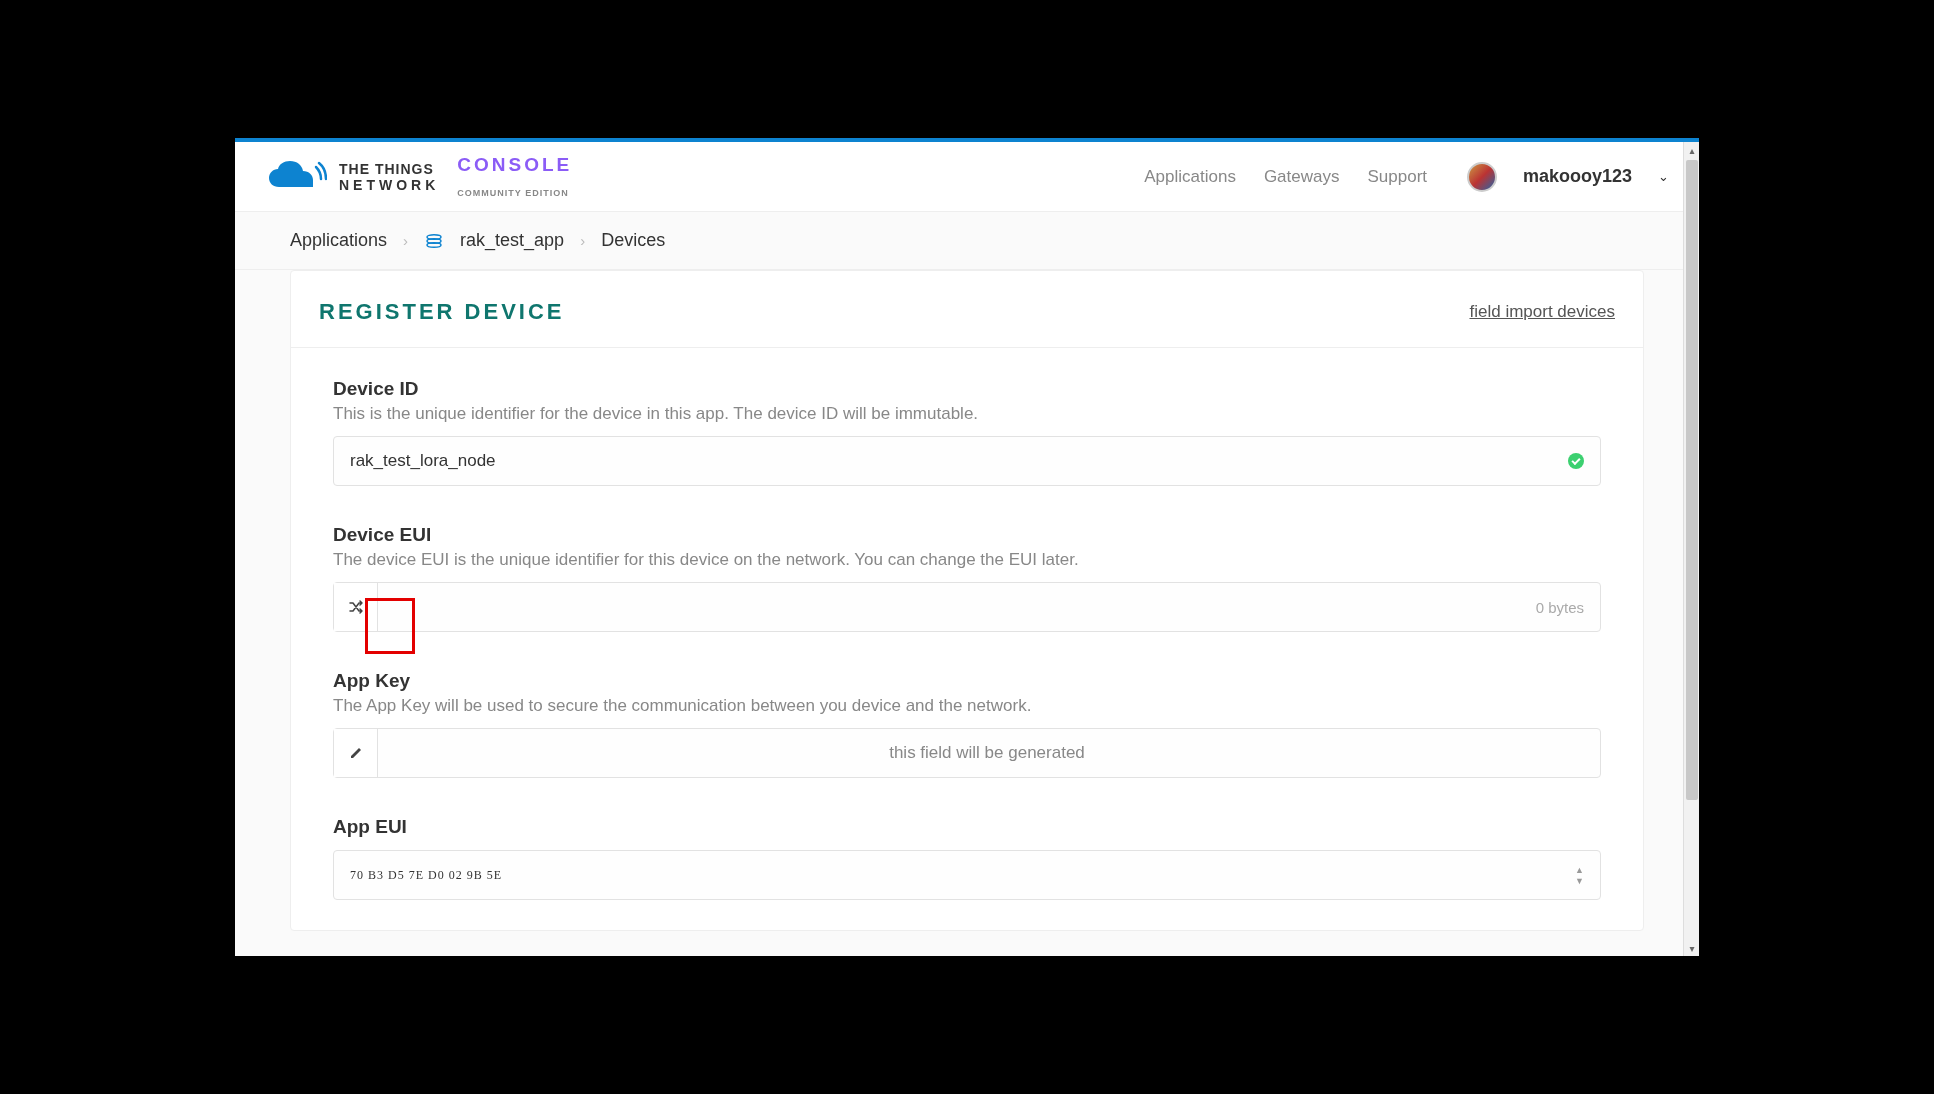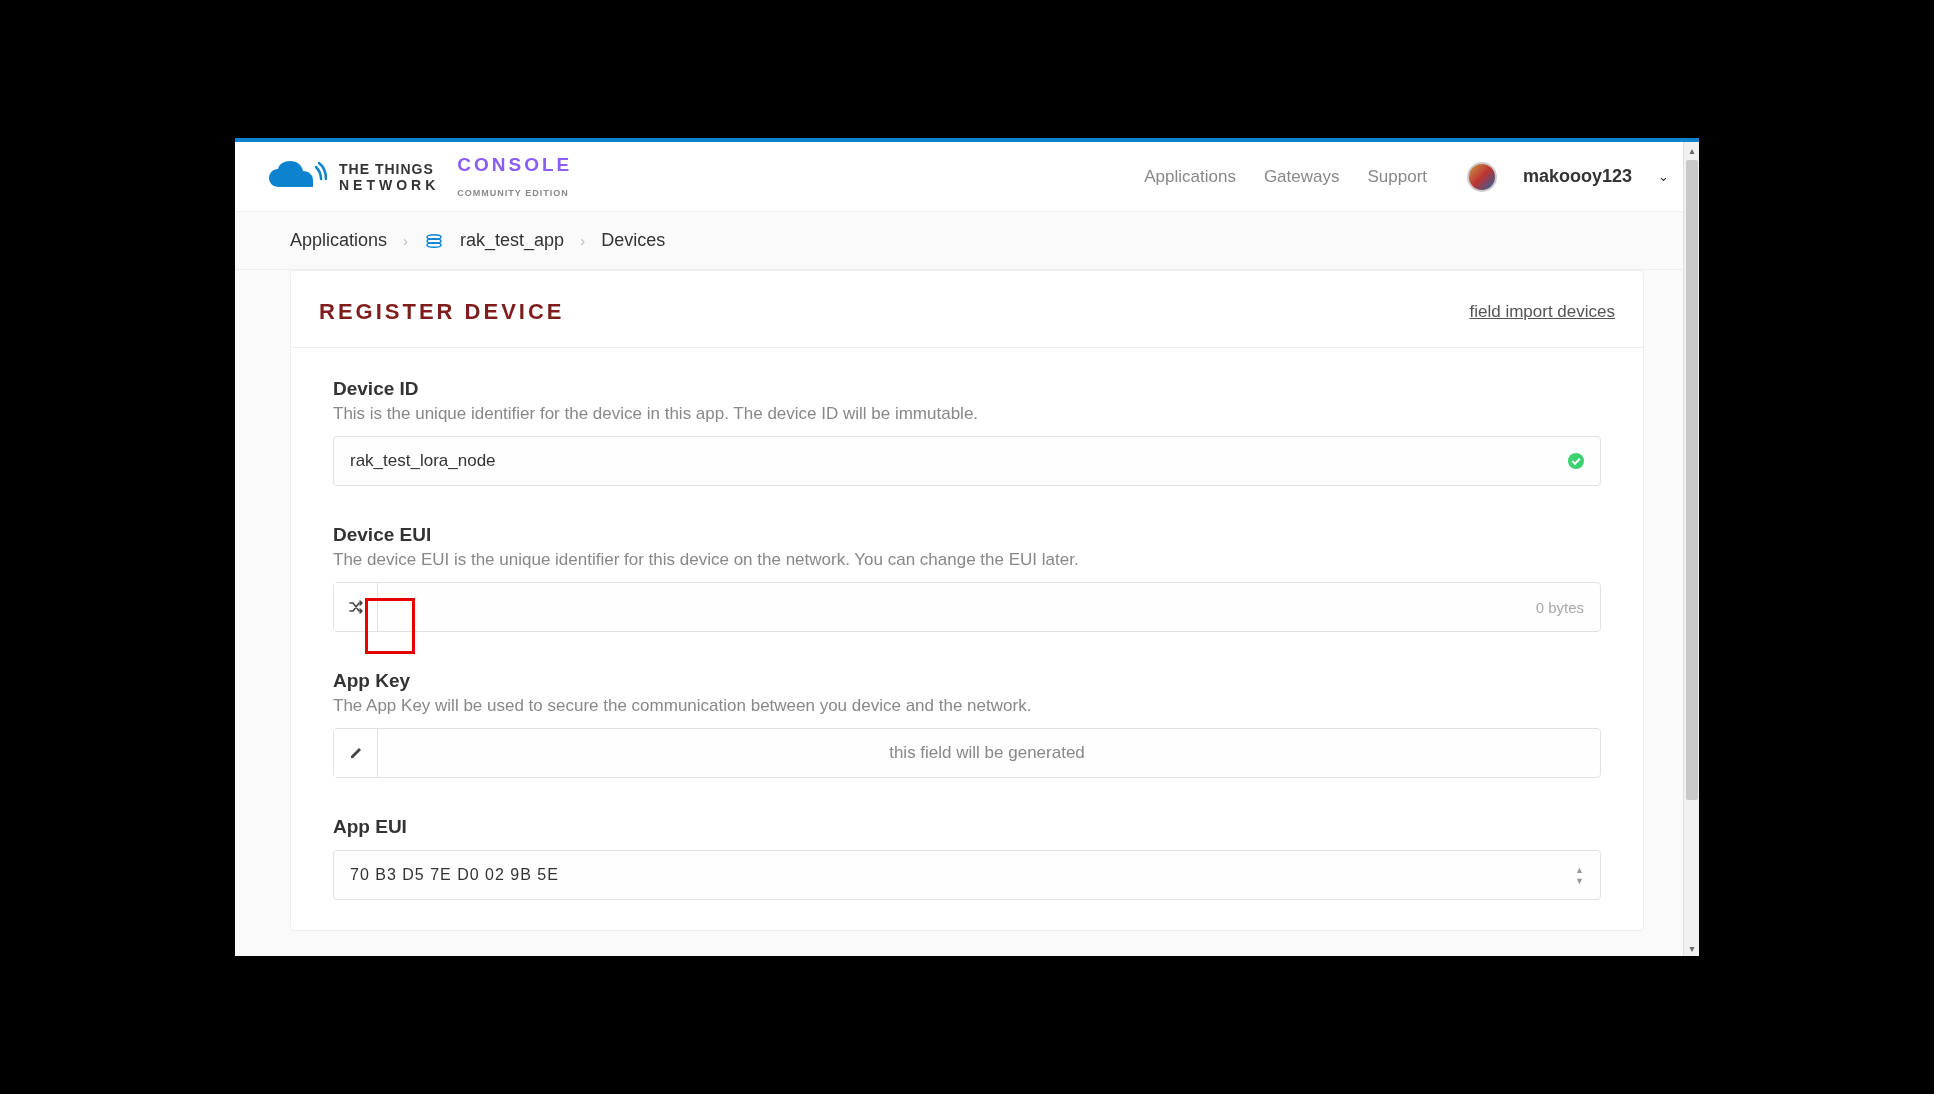--- a/index.html
+++ b/index.html
@@ -69,21 +69,21 @@
   padding: 28px 28px 22px;
   border-bottom: 1px solid #eee;
   display: flex;
   align-items: center;
   justify-content: space-between;
 }
 .card-title {
   font-size: 22px;
   font-weight: 700;
   letter-spacing: 3px;
-  color: #7f1d1d;
+  color: #0f766e;
   text-transform: uppercase;
 }
 .bulk-link { font-size: 17px; color: #555; text-decoration: underline; cursor: pointer; }
 .card-body { padding: 30px 42px; }
 .form-group { margin-bottom: 38px; }
 .form-label { font-size: 19px; font-weight: 700; color: #333; margin-bottom: 4px; }
 .form-help { font-size: 17px; color: #888; margin-bottom: 12px; }
 .input-wrap {
   border: 1px solid #e2e2e2;
   border-radius: 4px;
@@ -117,21 +117,21 @@
 .highlight-box {
   position: absolute;
   border: 3px solid #e30000;
   width: 50px; height: 56px;
   left: 130px;
   top: 460px;
   pointer-events: none;
 }
 .bytes-note { margin-left: auto; color: #aaa; font-size: 15px; }
 .gen-placeholder { flex: 1; text-align: center; color: #888; font-size: 17px; }
-.mono { font-family: Liberation Sans, sans-serif; letter-spacing: 1px; font-size: 16px; }
+.mono { font-family: Liberation Serif, serif; letter-spacing: 1px; font-size: 12px; }
 .stepper { display: flex; flex-direction: column; gap: 1px; color: #999; font-size: 9px; margin-left: auto; cursor: pointer; }
 .scrollbar {
   position: absolute; right: 0; top: 4px; bottom: 0; width: 16px;
   background: #f1f1f1; border-left: 1px solid #ddd;
 }
 .scroll-thumb { position: absolute; left: 2px; top: 18px; width: 12px; height: 640px; background: #c8c8c8; border-radius: 2px; }
 .scroll-arrow { position: absolute; left: 0; width: 16px; height: 16px; display:flex; align-items:center; justify-content:center; color:#666; font-size:10px; }
 .scroll-arrow.up { top: 0; }
 .scroll-arrow.down { bottom: 0; }
 </style>

